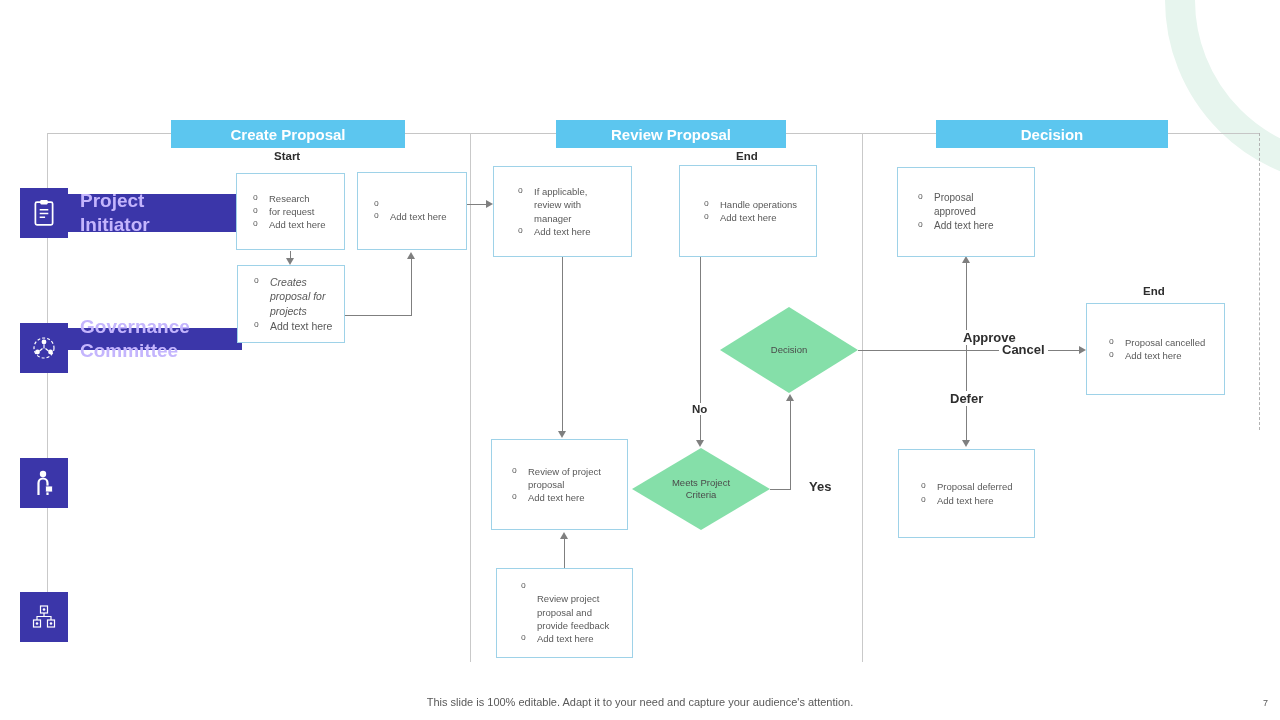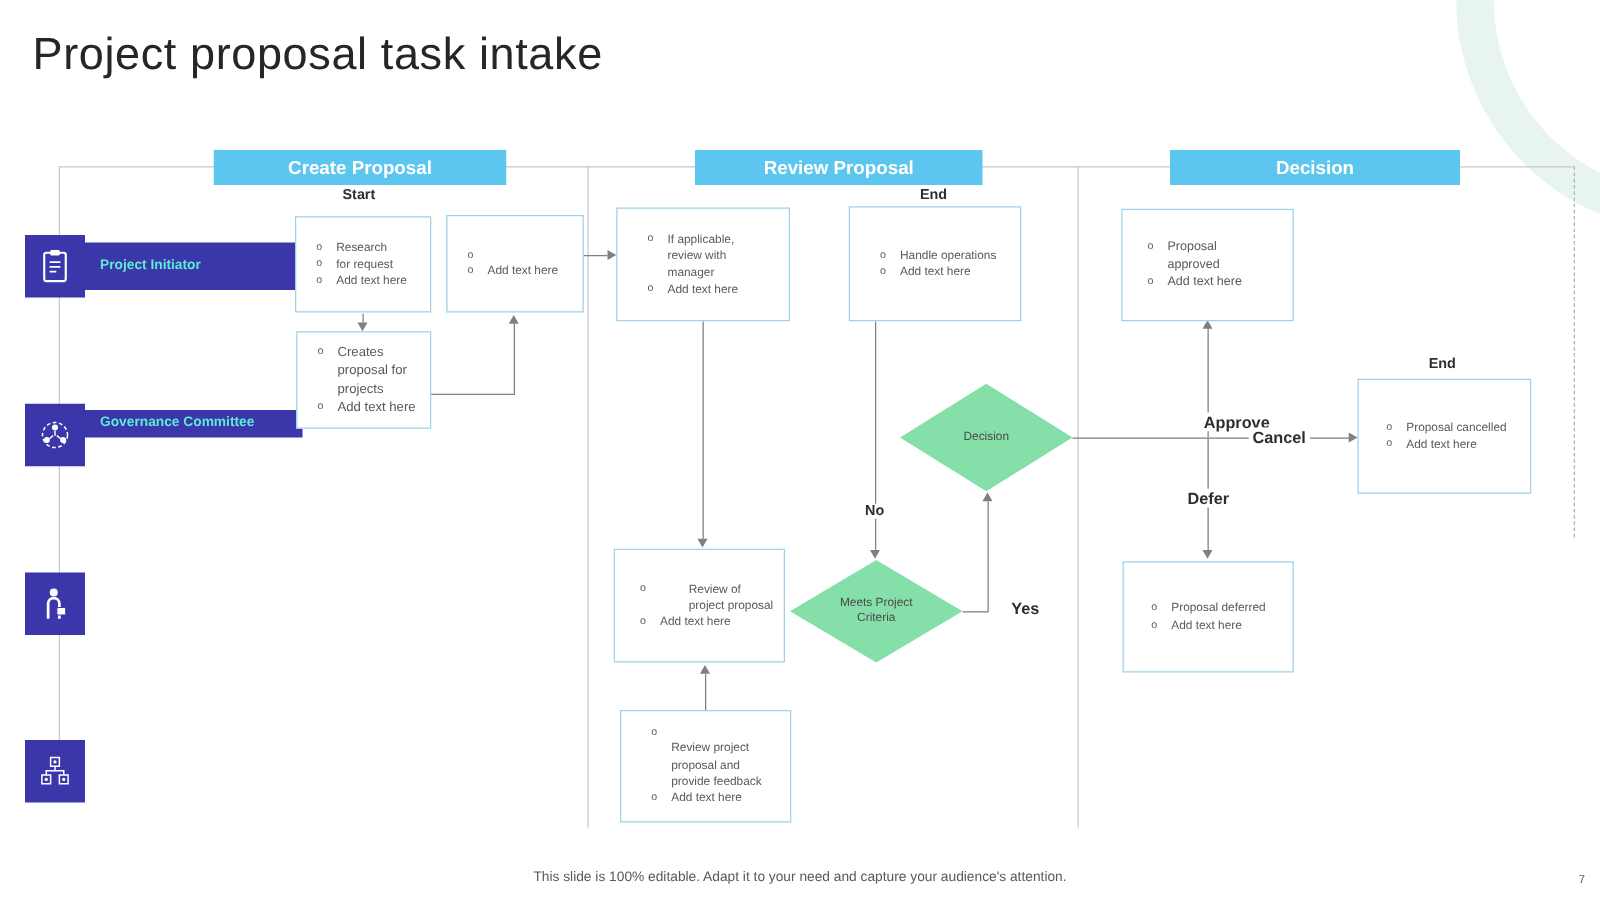--- a/index.html
+++ b/index.html
@@ -15,21 +15,21 @@
   
   .hstruct{position:absolute;height:1px;background:#c6c6c6;z-index:1;}
   .vstruct{position:absolute;width:1px;background:#c9c9c9;z-index:1;}
   .vdash{position:absolute;width:0;border-left:1px dashed #b3b3b3;z-index:1;}
   
   .colhdr{position:absolute;height:28px;background:#5cc6ef;color:#ffffff;font-weight:bold;
           font-size:15px;display:flex;align-items:center;justify-content:center;z-index:3;}
   
   .roleicon{position:absolute;width:48px;height:50px;background:#3b36a9;display:flex;
             align-items:center;justify-content:center;z-index:4;}
-  .rolebar{position:absolute;background:#3b36a9;color:#5eead4;font-weight:bold;font-size:11px;
+  .rolebar{position:absolute;background:#3b36a9;color:#c4b5fd;font-weight:bold;font-size:19px;
            line-height:1.25;display:flex;align-items:center;padding-left:12px;z-index:3;}
   .rolebar span{display:block;width:128px;}
   
   .fbox{position:absolute;background:#ffffff;border:1px solid #9ed2e8;z-index:3;
         display:flex;flex-direction:column;justify-content:center;padding:4px 6px 4px 16px;
         box-sizing:border-box;color:#595959;font-size:9.5px;line-height:1.4;}
   .brow{display:flex;}
   .bm{width:16px;flex:none;font-size:8.5px;}
   .bt{display:block;}
   
@@ -53,21 +53,20 @@
           color:#595959;z-index:5;}
   .pagenum{position:absolute;left:1248px;top:698px;width:20px;text-align:right;font-size:9px;
            color:#595959;z-index:5;}
 </style>
 </head>
 <body>
 
 <div id="slide">
   <div class="ring"></div>
 
-  <div class="title">Project proposal task intake</div>
 
   <div class="hstruct" style="left:47px;top:133px;width:1212px;"></div>
   <div class="vstruct" style="left:47px;top:133px;height:487px;"></div>
   <div class="vstruct" style="left:470px;top:133px;height:529px;"></div>
   <div class="vstruct" style="left:862px;top:133px;height:529px;"></div>
   <div class="vdash" style="left:1259px;top:133px;height:297px;"></div>
 
   <div class="colhdr" style="left:556px;top:120px;width:230px;">
     <span>Review Proposal</span>
   </div>
@@ -185,21 +184,21 @@
       </div>
     <div class="brow">
         <span class="bm">o</span>
         <span class="bt" style="width:70px;">Add text here</span>
       </div>
   </div>
 
   <div class="fbox" style="left:237px;top:265px;width:108px;height:78px;font-size:10.5px;">
     <div class="brow">
         <span class="bm">o</span>
-        <span class="bt" style="width:66px;">Creates proposal for projects</span>
+        <span class="bt" style="width:66px;font-style:italic;">Creates proposal for projects</span>
       </div>
     <div class="brow">
         <span class="bm">o</span>
         <span class="bt" style="width:66px;">Add text here</span>
       </div>
   </div>
 
   <div class="fbox" style="left:493px;top:166px;width:139px;height:91px;padding-left:24px;">
     <div class="brow">
         <span class="bm">o</span>
@@ -218,21 +217,21 @@
       </div>
     <div class="brow">
         <span class="bm">o</span>
         <span class="bt" style="width:90px;">Add text here</span>
       </div>
   </div>
 
   <div class="fbox" style="left:491px;top:439px;width:137px;height:91px;padding-left:20px;">
     <div class="brow">
         <span class="bm">o</span>
-        <span class="bt" style="width:80px;margin-left:23px;">Review of project proposal</span>
+        <span class="bt" style="width:80px;">Review of project proposal</span>
       </div>
     <div class="brow">
         <span class="bm">o</span>
         <span class="bt" style="width:80px;">Add text here</span>
       </div>
   </div>
 
   <div class="fbox" style="left:496px;top:568px;width:137px;height:90px;padding-left:24px;">
     <div class="brow">
         <span class="bm">o</span>

